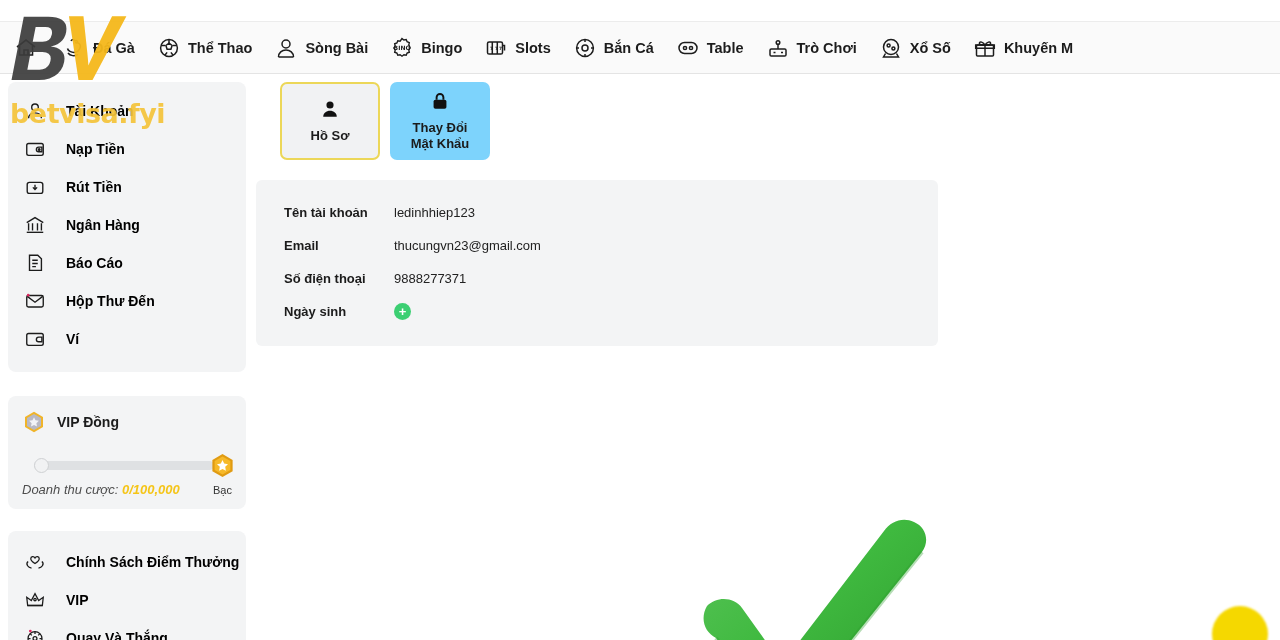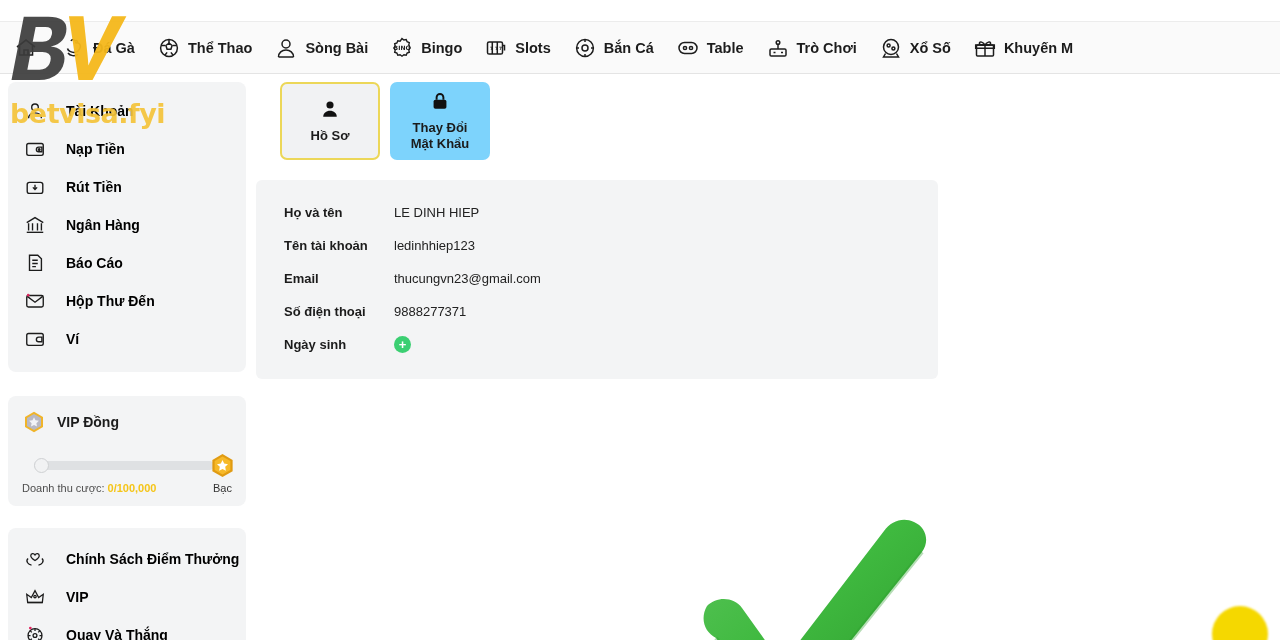--- a/index.html
+++ b/index.html
@@ -80,21 +80,21 @@
   .vip-track {
     position:absolute; left:12px; right:18px; top:5px; height:9px;
     background:#dfe1e3; border-radius:6px;
   }
   .vip-knob {
     position:absolute; left:12px; top:2px; width:15px; height:15px;
     background:#f1f2f3; border:1px solid #cfd1d3; border-radius:50%;
   }
   .vip-endbadge { position:absolute; right:-4px; top:-4px; }
   .vip-foot { display:flex; justify-content:space-between; align-items:baseline; margin-top: 8px; }
-  .vip-foot-l { font-size:11px; color:#4d4d4d; white-space:nowrap; }
+  .vip-foot-l { font-size:13px; color:#4d4d4d; white-space:nowrap;font-style:italic; }
   .vip-amt { color:#f5c518; font-weight:700; }
   .vip-foot-r { font-size:11px; color:#333; }
 
   .card.promo { margin-top: 22px; padding: 12px 0 10px 0; }
 
   
   .content { position:absolute; left: 256px; top: 8px; right: 8px; }
   .tabs { display:flex; gap: 10px; padding-left: 24px; }
   .tab {
     width: 100px; height: 78px; border-radius: 7px; background:#7dd3fc;
@@ -385,24 +385,20 @@
           <svg class="ic" viewBox="0 0 24 24" fill="#111">
               <rect x="5" y="10.5" width="14" height="10" rx="2"></rect>
               <path d="M8.3 10.5V8a3.7 3.7 0 0 1 7.4 0v2.5" fill="none" stroke="#111" stroke-width="2.1"></path>
             </svg>
           <span class="tab-label">Thay Đổi
 Mật Khẩu</span>
         </div>
       </div>
 
       <div class="profile-card">
-        <div class="prow">
-          <span class="plabel">Họ và tên</span>
-          <span class="pvalue">LE DINH HIEP</span>
-        </div>
         <div class="prow">
           <span class="plabel">Tên tài khoản</span>
           <span class="pvalue">ledinhhiep123</span>
         </div>
         <div class="prow">
           <span class="plabel">Email</span>
           <span class="pvalue">thucungvn23@gmail.com</span>
         </div>
         <div class="prow">
           <span class="plabel">Số điện thoại</span>

